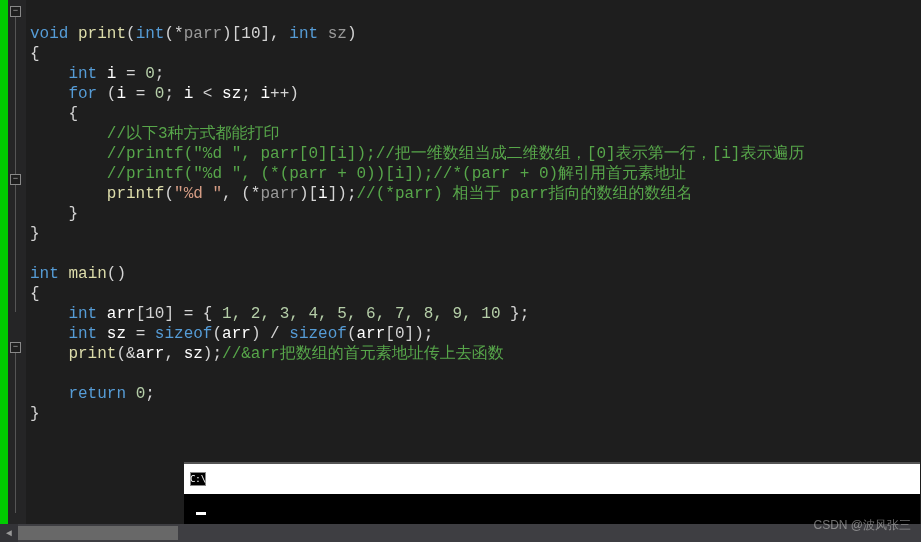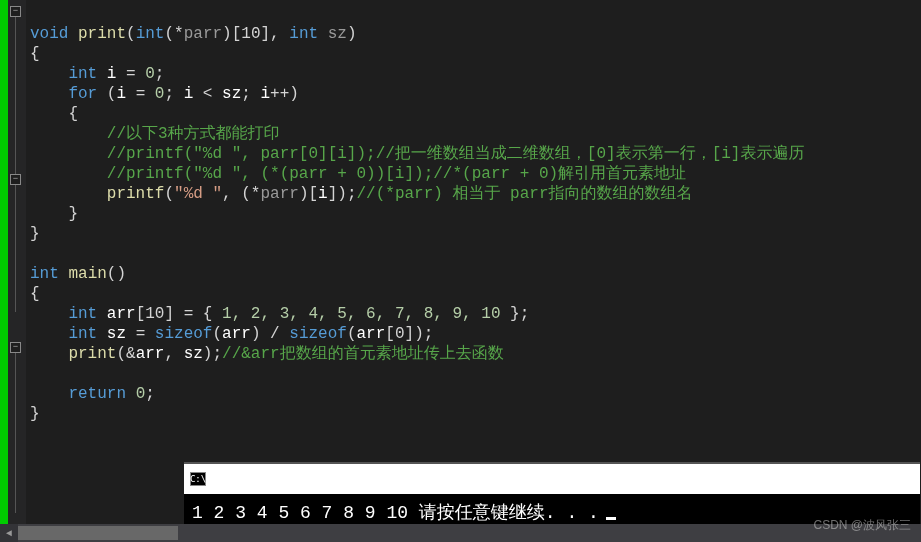--- a/index.html
+++ b/index.html
@@ -193,21 +193,20 @@
 
     <span class="kw">return</span> <span class="num">0</span><span class="punct">;</span>
 <span class="punct">}</span></div>
 </div>
 
 <div class="console">
   <div class="console-title">
     <div class="cmd-icon">C:\</div>
   </div>
   <div class="console-body">
-    <span>1 2 3 4 5 6 7 8 9 10 请按任意键继续. . .</span>
       <span class="cursor"></span>
   </div>
 </div>
 
 <div class="hscroll">
   <div class="hscroll-btn">◄</div>
   <div class="hscroll-track">
     <div class="hscroll-thumb"></div>
   </div>
 </div>

